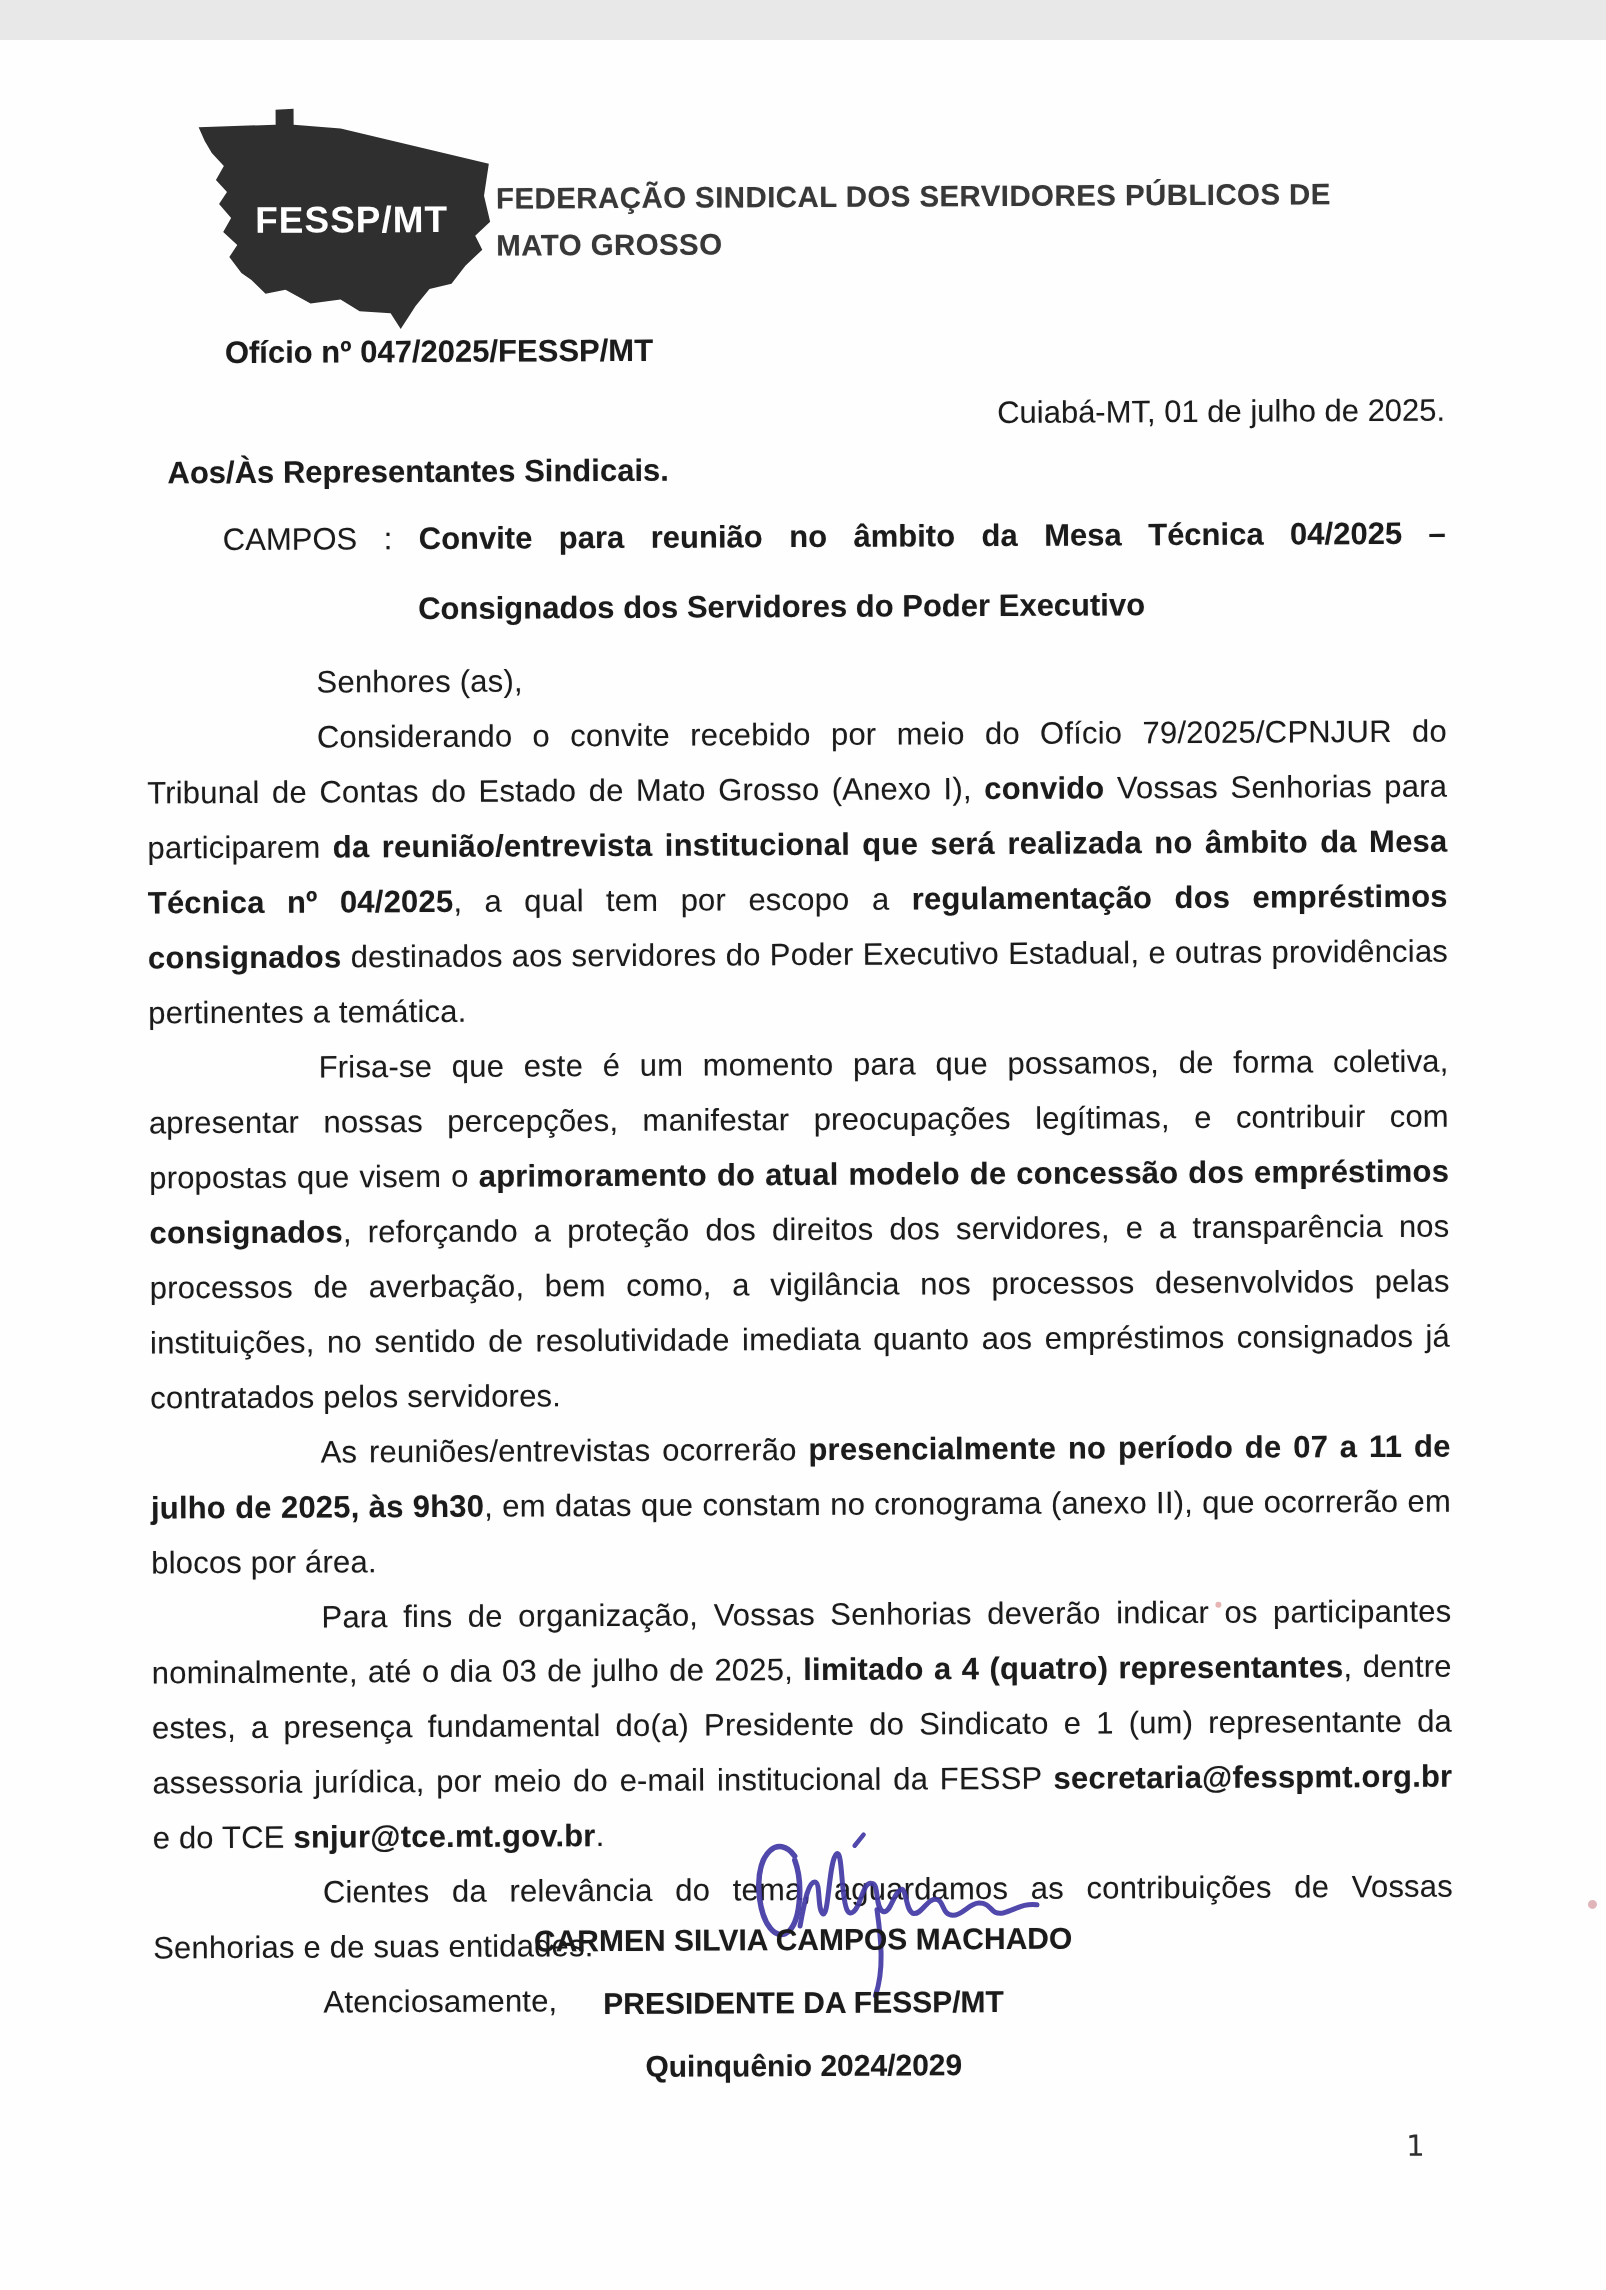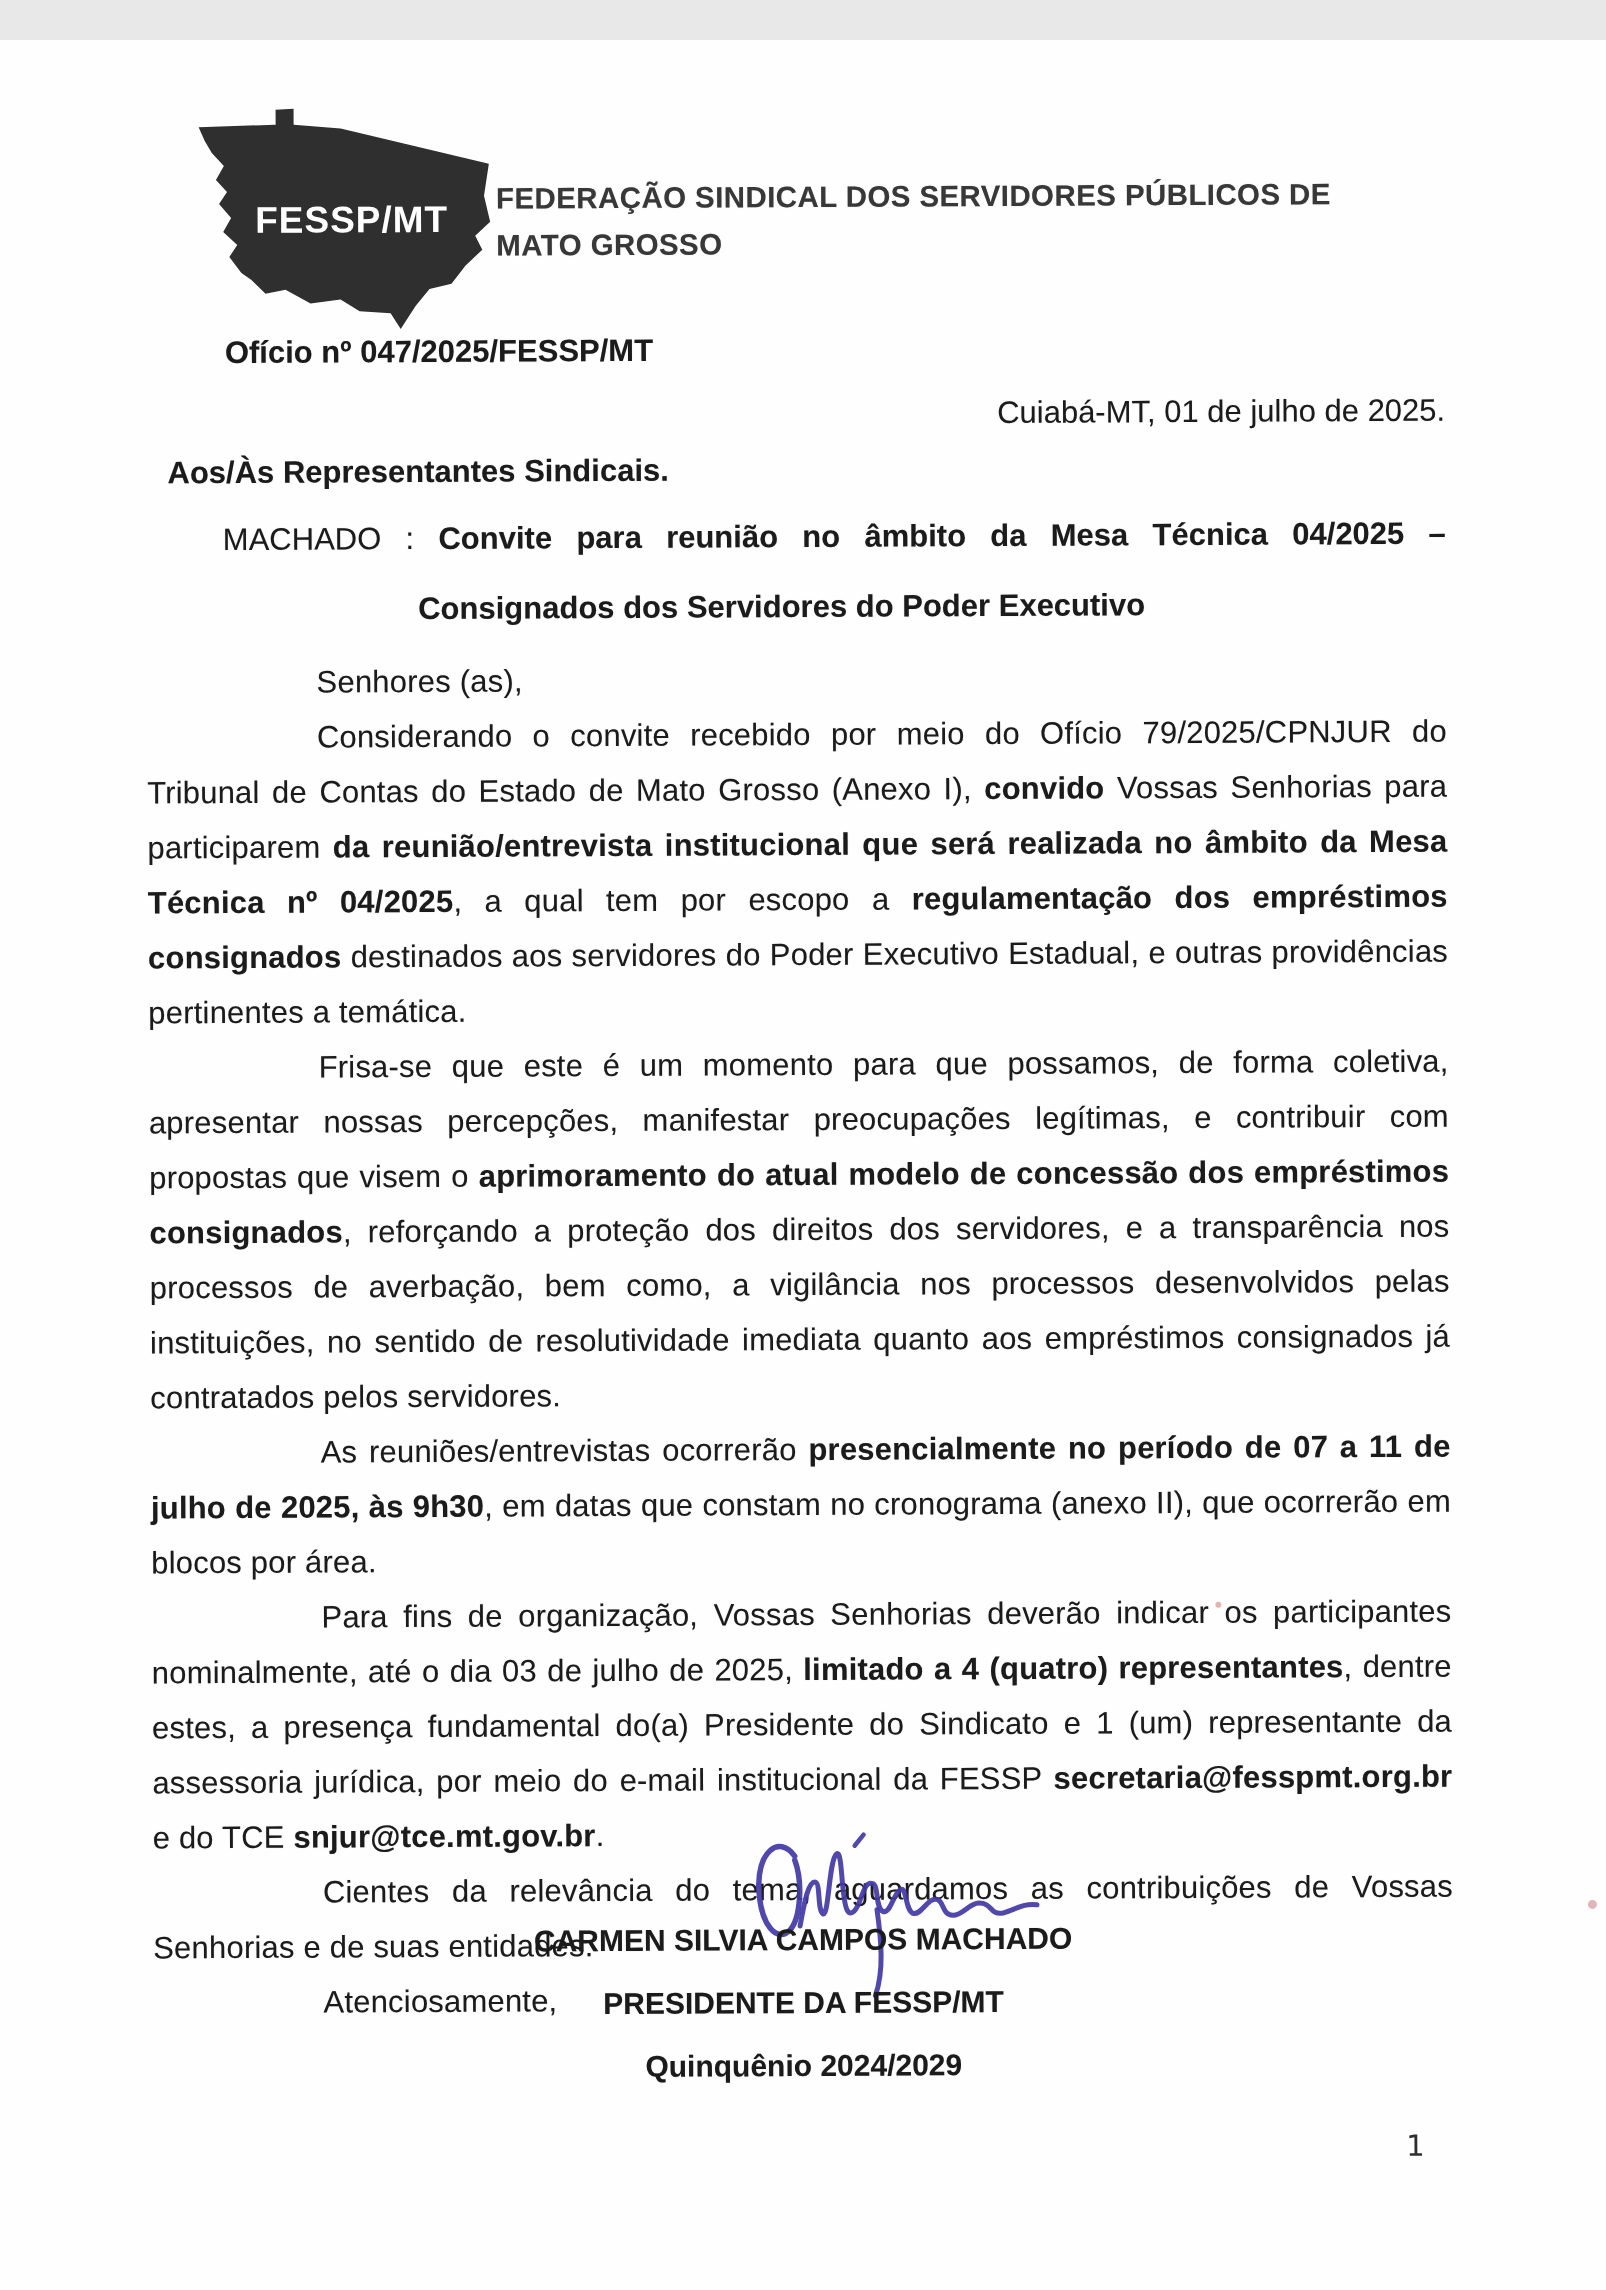--- a/index.html
+++ b/index.html
@@ -103,21 +103,21 @@
     <div class="org-name scan-soft">
       <div>FEDERAÇÃO SINDICAL DOS SERVIDORES PÚBLICOS DE</div>
       <div>MATO GROSSO</div>
     </div>
 
     <div class="oficio scan-soft">Ofício nº 047/2025/FESSP/MT</div>
     <div class="dateline scan-soft">Cuiabá-MT, 01 de julho de 2025.</div>
     <div class="recipient scan-soft">Aos/Às Representantes Sindicais.</div>
 
     <div class="assunto scan-soft">
-      <div class="a1"><span class="alabel">MACHADO :</span> <span class="atext">Convite para reunião no âmbito da Mesa Técnica 04/2025 –</span></div>
+      <div class="a1"><span class="alabel">CAMPOS :</span> <span class="atext">Convite para reunião no âmbito da Mesa Técnica 04/2025 –</span></div>
       <div class="a2">Consignados dos Servidores do Poder Executivo</div>
     </div>
 
     <div class="body-text scan-soft">
       <p><span>Senhores (as),</span></p>
       <p><span>Considerando o convite recebido por meio do Ofício 79/2025/CPNJUR do Tribunal de Contas do Estado de Mato Grosso (Anexo I), </span><span class="b">convido</span><span> Vossas Senhorias para participarem </span><span class="b">da reunião/entrevista institucional que será realizada no âmbito da Mesa Técnica nº 04/2025</span><span>, a qual tem por escopo a </span><span class="b">regulamentação dos empréstimos consignados</span><span> destinados aos servidores do Poder Executivo Estadual, e outras providências pertinentes a temática.</span></p>
       <p><span>Frisa-se que este é um momento para que possamos, de forma coletiva, apresentar nossas percepções, manifestar preocupações legítimas, e contribuir com propostas que visem o </span><span class="b">aprimoramento do atual modelo de concessão dos empréstimos consignados</span><span>, reforçando a proteção dos direitos dos servidores, e a transparência nos processos de averbação, bem como, a vigilância nos processos desenvolvidos pelas instituições, no sentido de resolutividade imediata quanto aos empréstimos consignados já contratados pelos servidores.</span></p>
       <p><span>As reuniões/entrevistas ocorrerão </span><span class="b">presencialmente no período de 07 a 11 de julho de 2025, às 9h30</span><span>, em datas que constam no cronograma (anexo II), que ocorrerão em blocos por área.</span></p>
       <p><span>Para fins de organização, Vossas Senhorias deverão indicar os participantes nominalmente, até o dia 03 de julho de 2025, </span><span class="b">limitado a 4 (quatro) representantes</span><span>, dentre estes, a presença fundamental do(a) Presidente do Sindicato e 1 (um) representante da assessoria jurídica, por meio do e-mail institucional da FESSP </span><span class="b">secretaria@fesspmt.org.br</span><span> e do TCE </span><span class="b">snjur@tce.mt.gov.br</span><span>.</span></p>
       <p><span>Cientes da relevância do tema, aguardamos as contribuições de Vossas Senhorias e de suas entidades.</span></p>

